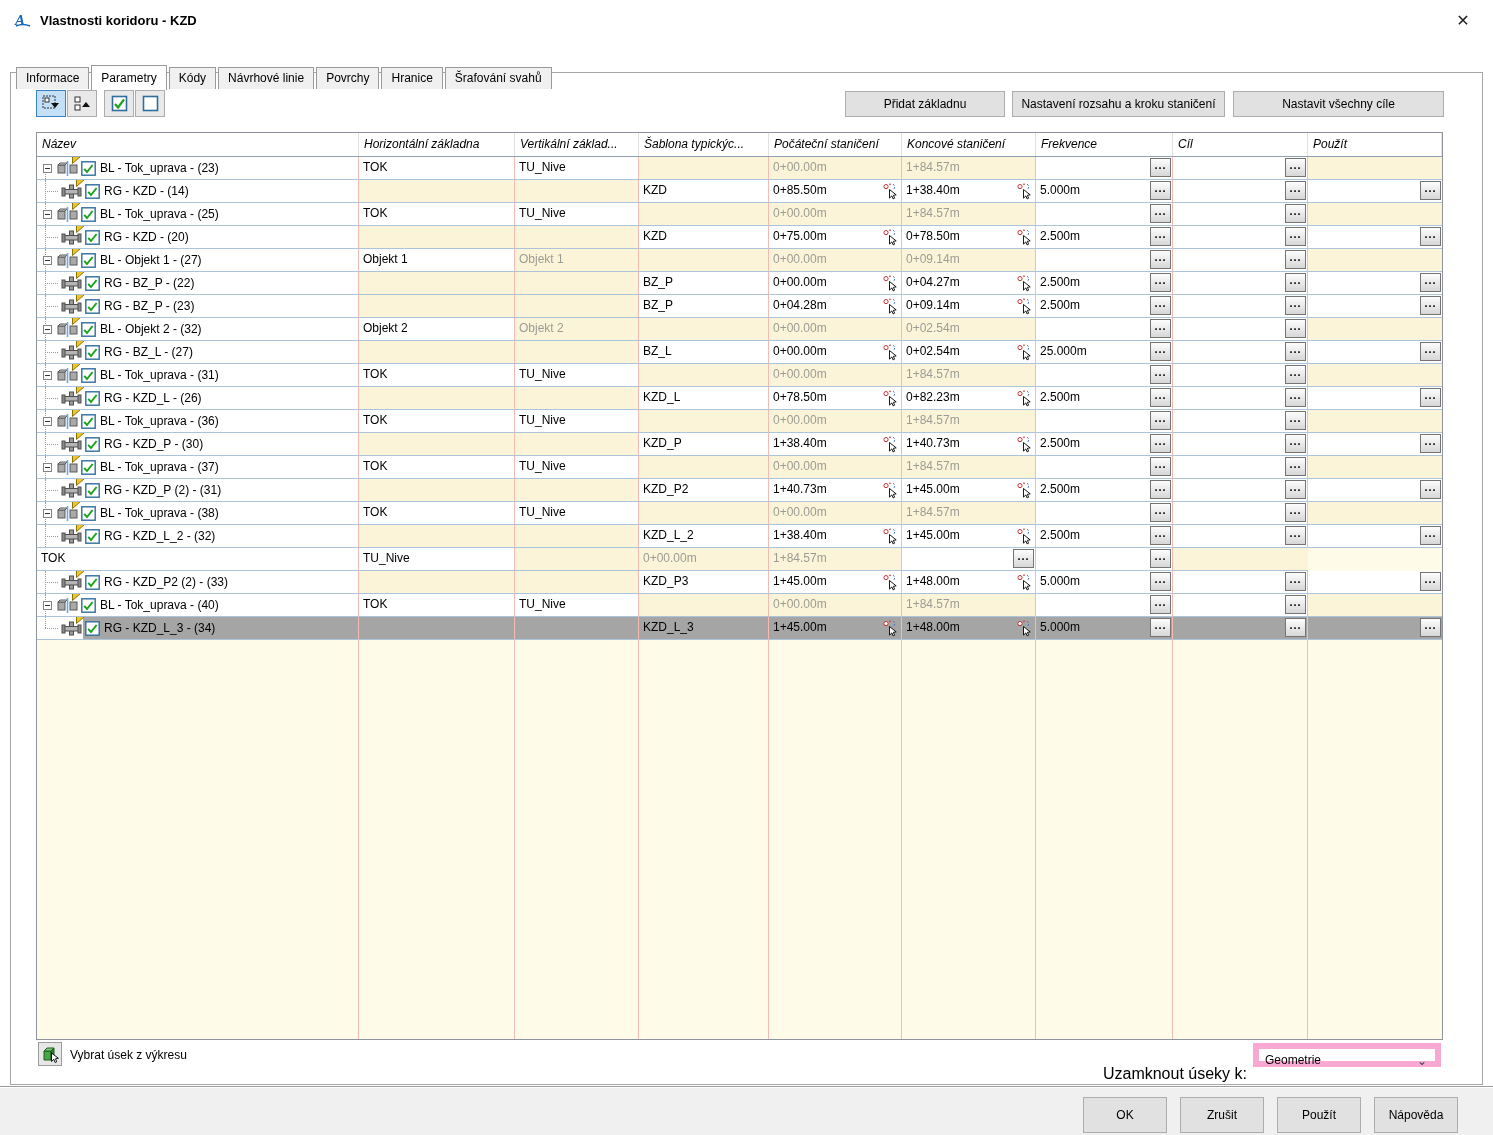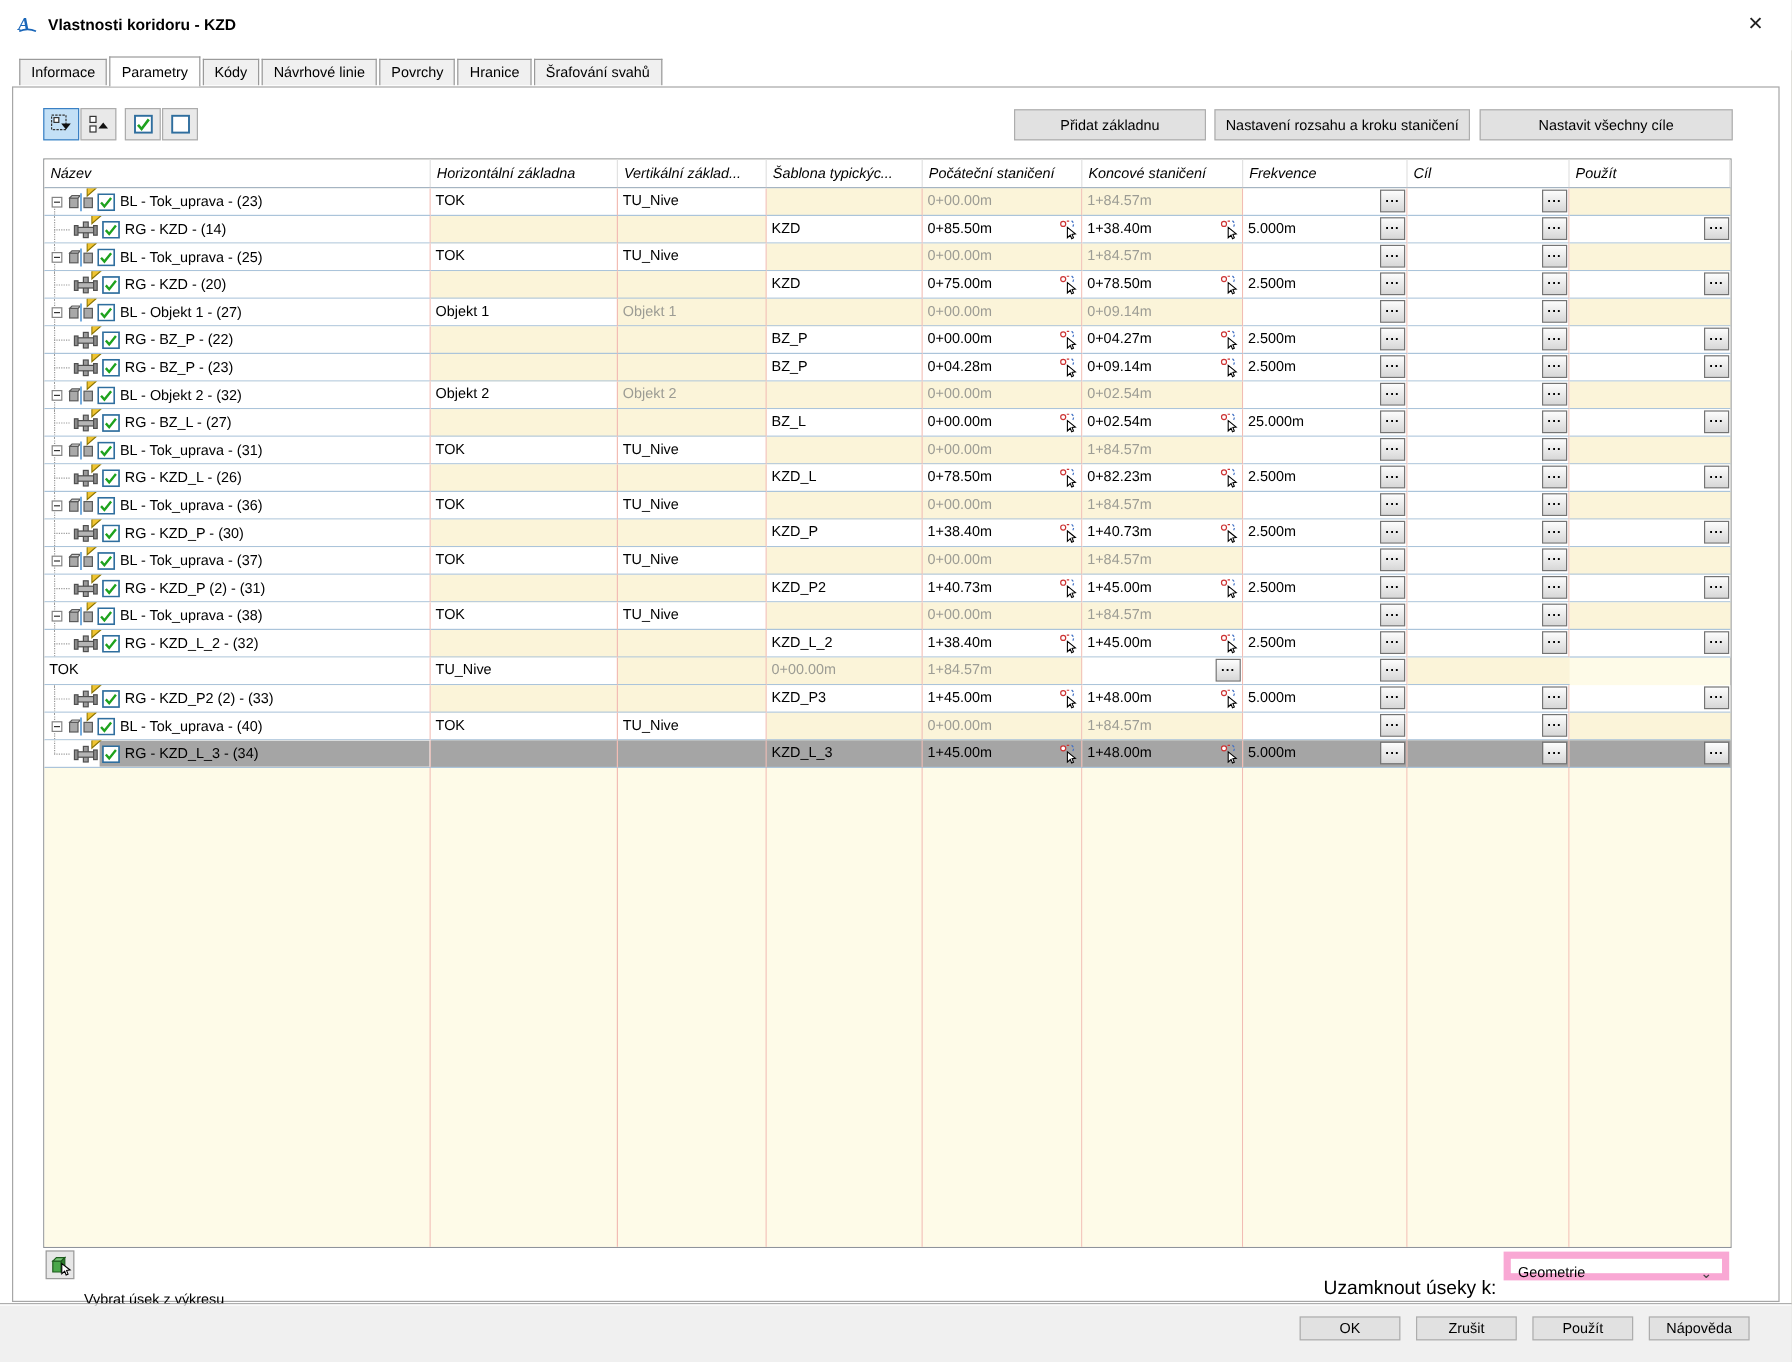--- a/index.html
+++ b/index.html
@@ -10,21 +10,21 @@
   
   .titlebar { position:absolute; left:0; top:0; width:100%; height:42px; background:#fff; }
   .app-icon { position:absolute; left:14px; top:11px; width:18px; height:18px; }
   .title-text { position:absolute; left:40px; top:13px; font-size:13px; color:#000;font-weight:bold; }
   .close-btn { position:absolute; left:1444px; top:6px; width:38px; height:28px;
                display:flex; align-items:center; justify-content:center; font-size:16px; color:#222; cursor:pointer; }
 
   
   .tabpage { position:absolute; left:10px; top:72px; width:1473px; height:1013px;
              background:#fff; border:1px solid #a6a6a6; }
-  .tabs { position:absolute; left:16px; top:48px; height:23px; display:flex; align-items:flex-end; z-index:5; }
+  .tabs { position:absolute; left:16px; top:66px; height:23px; display:flex; align-items:flex-end; z-index:5; }
   .tab { height:22px; padding:3px 9px 2px 9px; background:#f0f0f0; border:1px solid #9a9a9a;
          border-bottom:none; margin-right:2px; font-size:12px; white-space:nowrap; cursor:pointer; }
   .tab.active { background:#fff; height:25px; padding-top:5px; margin-bottom:-1px; position:relative; z-index:6; }
 
   
   .tool-icon { position:absolute; top:90px; width:30px; height:27px; background:#e9e9e9;
                border:1px solid #acacac; display:flex; align-items:center; justify-content:center; cursor:pointer; }
   .tool-icon.sel { background:#c3e0f6; border-color:#3a80c4; }
   .tb-btn { position:absolute; top:91px; height:26px; background:#e1e1e1; border:1px solid #adadad;
             font-size:12px; display:flex; align-items:center; justify-content:center; cursor:pointer; }
@@ -60,30 +60,30 @@
   .fcell { background:#fefbe8; border-right:1px solid #f2bcb4; }
   .dots { position:absolute; right:1px; top:1px; width:21px; height:19px; border:1px solid #747474;
           background:linear-gradient(#fdfdfd,#d7d7d7); display:flex; align-items:center;
           justify-content:center; cursor:pointer; }
   .dots span { font-weight:bold; font-size:11px; letter-spacing:1px; line-height:8px; margin-top:-6px; }
   .picker { position:absolute; right:2px; top:3px; width:17px; height:17px; cursor:pointer; }
 
   
   .pick-btn { position:absolute; left:38px; top:1042px; width:24px; height:24px; background:#e7e7e7;
               border:1px solid #9c9c9c; display:flex; align-items:center; justify-content:center; cursor:pointer; }
-  .pick-label { position:absolute; left:70px; top:1048px; font-size:12px;margin-top:28px; }
+  .pick-label { position:absolute; left:70px; top:1048px; font-size:12px; }
   .lock-label { position:absolute; left:1047px; top:1049px; width:200px; text-align:right; font-size:16px;margin-top:16px; }
   .lock-select { position:absolute; left:1253px; top:1043px; width:188px; height:24px; background:#fff;
                  border:6px solid #f9a8d4; font-size:12px; line-height:22px; padding-left:6px; cursor:pointer; }
   .lock-select .chev { position:absolute; right:8px; top:1px; color:#444; font-size:12px; }
 
   .sep { position:absolute; left:0; top:1086px; width:100%; height:1px; background:#9b9b9b; }
   .sep2 { position:absolute; left:0; top:1087px; width:100%; height:1px; background:#fff; }
   .bottom-strip { position:absolute; left:0; top:1088px; width:100%; height:47px; background:#f0f0f0; }
-  .dlg-btn { position:absolute; top:1097px; width:84px; height:20px; background:#e1e1e1;
+  .dlg-btn { position:absolute; top:1097px; width:84px; height:36px; background:#e1e1e1;
              border:1px solid #adadad; font-size:12px; display:flex; align-items:center;
              justify-content:center; cursor:pointer; }
 </style>
 </head>
 <body>
 
 <div class="titlebar">
   <svg class="app-icon" viewBox="0 0 18 18">
     <text x="1" y="14" font-size="15" font-weight="bold" font-style="italic" fill="#1a66b8" font-family="Liberation Serif, serif">A</text>
     <path d="M2 15 Q9 12 16 15" stroke="#1a66b8" stroke-width="1.4" fill="none"></path>

